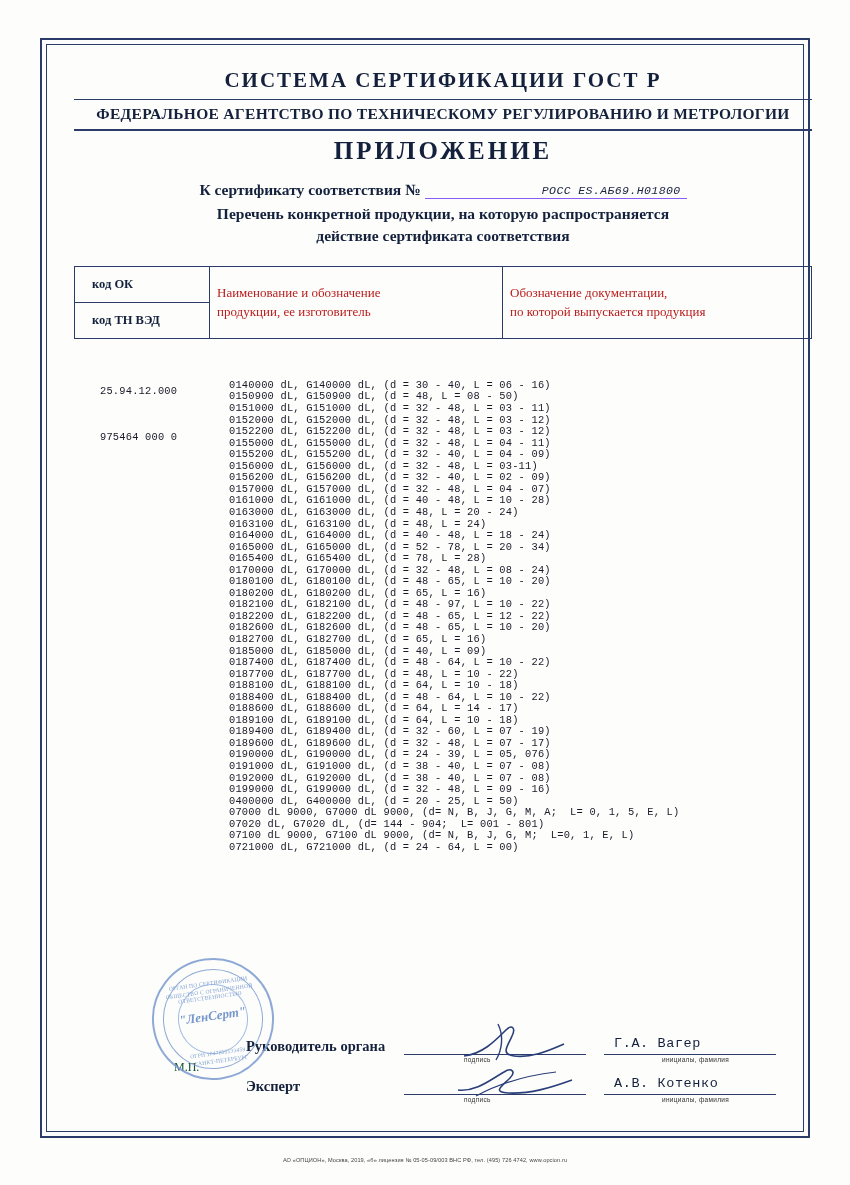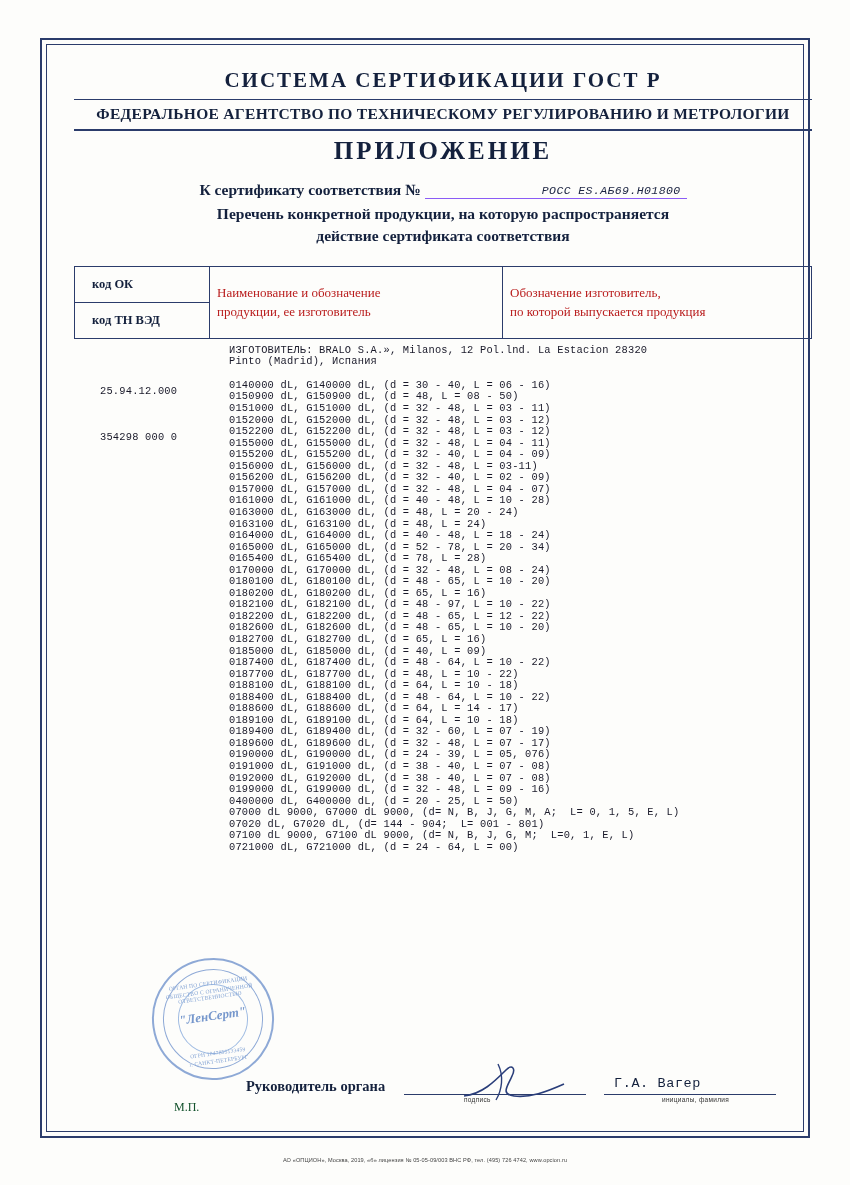--- a/index.html
+++ b/index.html
@@ -327,39 +327,37 @@
           <div class="kod">код ОК</div>
         </td>
         <td class="c2" rowspan="2">
           <div class="colhead">
             <div>Наименование и обозначение</div>
             <div>продукции, ее изготовитель</div>
           </div>
         </td>
         <td class="c3" rowspan="2">
           <div class="colhead">
-            <div>Обозначение изготовитель,</div>
+            <div>Обозначение документации,</div>
             <div>по которой выпускается продукция</div>
           </div>
         </td>
       </tr>
       <tr>
         <td class="c1">
           <div class="kod">код ТН ВЭД</div>
         </td>
       </tr>
     </tbody>
       </table>
 
     <div class="body-area">
-      <div class="mono maker">ИЗГОТОВИТЕЛЬ: BRALO S.A.», Milanos, 12 Pol.lnd. La Estacion 28320
-Pinto (Madrid), Испания</div>
       <div class="mono codes">25.94.12.000
 
-354298 000 0</div>
+975464 000 0</div>
       <div class="mono products">0140000 dL, G140000 dL, (d = 30 - 40, L = 06 - 16)
 0150900 dL, G150900 dL, (d = 48, L = 08 - 50)
 0151000 dL, G151000 dL, (d = 32 - 48, L = 03 - 11)
 0152000 dL, G152000 dL, (d = 32 - 48, L = 03 - 12)
 0152200 dL, G152200 dL, (d = 32 - 48, L = 03 - 12)
 0155000 dL, G155000 dL, (d = 32 - 48, L = 04 - 11)
 0155200 dL, G155200 dL, (d = 32 - 40, L = 04 - 09)
 0156000 dL, G156000 dL, (d = 32 - 48, L = 03-11)
 0156200 dL, G156200 dL, (d = 32 - 40, L = 02 - 09)
 0157000 dL, G157000 dL, (d = 32 - 48, L = 04 - 07)
@@ -403,20 +401,32 @@
         <div class="sig-line a"></div>
         <div class="sig-line b"></div>
         <div class="sig-cap a">подпись</div>
         <div class="sig-name">Г.А. Вагер</div>
         <div class="sig-cap b">инициалы, фамилия</div>
         <svg class="scribble" style="left:380px; top:-12px;" width="120" height="42" viewBox="0 0 120 42">
           <path d="M10 34 C 28 32, 40 20, 52 8 C 58 2, 62 6, 58 14 C 54 24, 46 32, 60 34 C 76 36, 92 30, 110 22" fill="none" stroke="#2a3e7a" stroke-width="1.6"></path>
           <path d="M44 2 C 50 14, 48 28, 42 38" fill="none" stroke="#2a3e7a" stroke-width="1.4"></path>
         </svg>
       </div>
+      <div class="sig-row">
+        <div class="sig-role">Эксперт</div>
+        <div class="sig-line a"></div>
+        <div class="sig-line b"></div>
+        <div class="sig-cap a">подпись</div>
+        <div class="sig-name">А.В. Котенко</div>
+        <div class="sig-cap b">инициалы, фамилия</div>
+        <svg class="scribble" style="left:378px; top:-8px;" width="126" height="34" viewBox="0 0 126 34">
+          <path d="M6 24 C 24 26, 38 14, 52 6 C 60 1, 64 6, 58 12 C 50 20, 40 26, 56 27 C 78 28, 98 22, 120 14" fill="none" stroke="#2a3e7a" stroke-width="1.6"></path>
+          <path d="M24 30 C 46 18, 70 10, 104 6" fill="none" stroke="#2a3e7a" stroke-width="1.2"></path>
+        </svg>
+      </div>
     </div>
 
     <div class="stamp">
       <div class="ring2"></div>
       <div class="ring3"></div>
       <div class="tt t1">ОРГАН ПО СЕРТИФИКАЦИИ</div>
       <div class="tt t2">ОБЩЕСТВО С ОГРАНИЧЕННОЙ ОТВЕТСТВЕННОСТЬЮ</div>
       <div class="ct">"ЛенСерт"</div>
       <div class="tt t3">ОГРН 1047855133459</div>
       <div class="tt t4">г. САНКТ-ПЕТЕРБУРГ</div>

